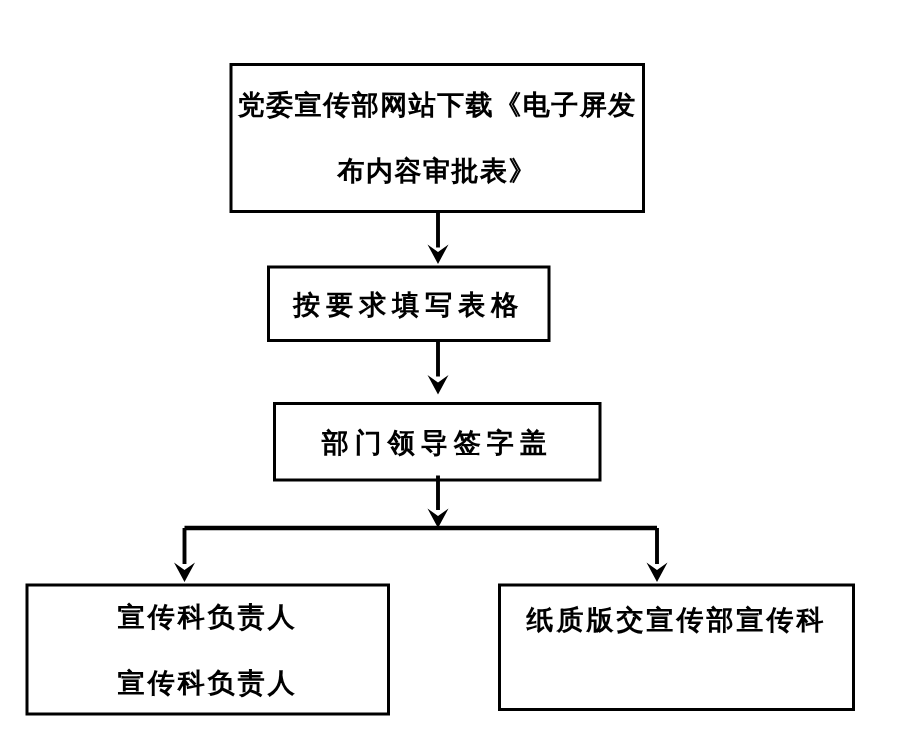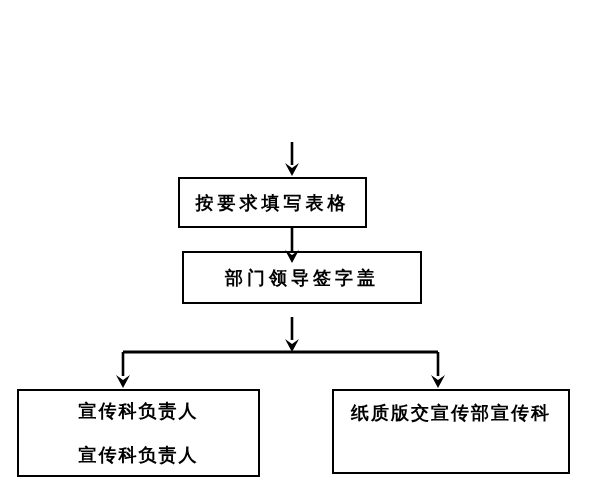--- a/index.html
+++ b/index.html
@@ -26,38 +26,42 @@
     font-size: 18px;
   }
   .node .tline {
     display: block;
     line-height: 44px;
     height: 44px;
     white-space: nowrap;
   }
   #node-download   { left: 153px; top: 42px;  width: 277px; height: 100px; letter-spacing: 1px; }
   #node-fill       { left: 178px; top: 177px; width: 189px; height: 51px;  letter-spacing: 4px; }
-  #node-sign       { left: 182px; top: 251px; width: 240px; height: 53px;  letter-spacing: 4px; }
+  #node-sign       { left: 182px; top: 268px; width: 219px; height: 53px;  letter-spacing: 4px; }
   #node-electronic { left: 17px;  top: 389px; width: 243px; height: 88px;  letter-spacing: 2px; }
   #node-paper      { left: 332px; top: 389px; width: 238px; height: 85px;  letter-spacing: 2px; justify-content: flex-start; text-align: right; }
   svg.connectors {
     position: absolute;
     left: 0; top: 0;
     width: 603px; height: 502px;
     pointer-events: none;
   }
   svg.connectors .cline { stroke: #000000; stroke-width: 2.6px; fill: none; }
   svg.connectors .branchline { stroke: #000000; stroke-width: 3px; fill: none; }
   svg.connectors .ahead { fill: #000000; stroke: none; }
 </style>
 </head>
 <body>
 
 <div class="canvas">
 
+  <div class="node" id="node-download">
+    <span class="tline">党委宣传部网站下载《电子屏发</span>
+    <span class="tline">布内容审批表》</span>
+  </div>
 
   <div class="node" id="node-fill">
     <span class="tline">按要求填写表格</span>
   </div>
 
   <div class="node" id="node-sign">
     <span class="tline">部门领导签字盖</span>
   </div>
 
   <div class="node" id="node-electronic">

